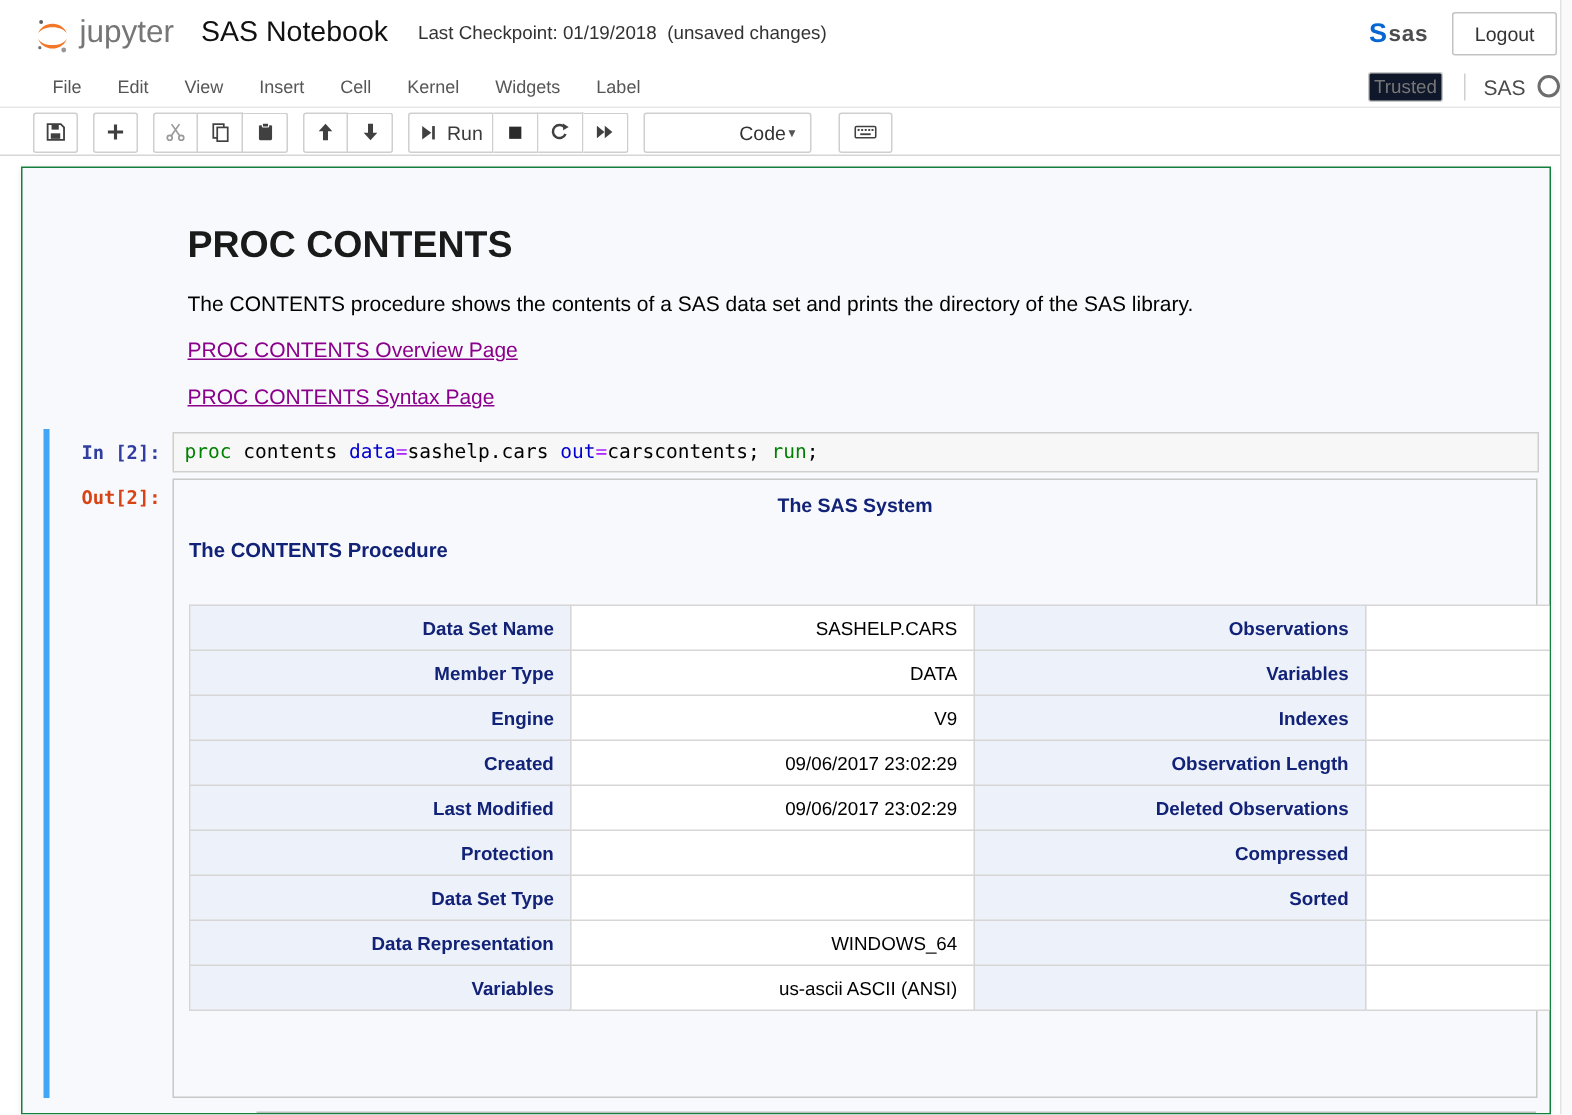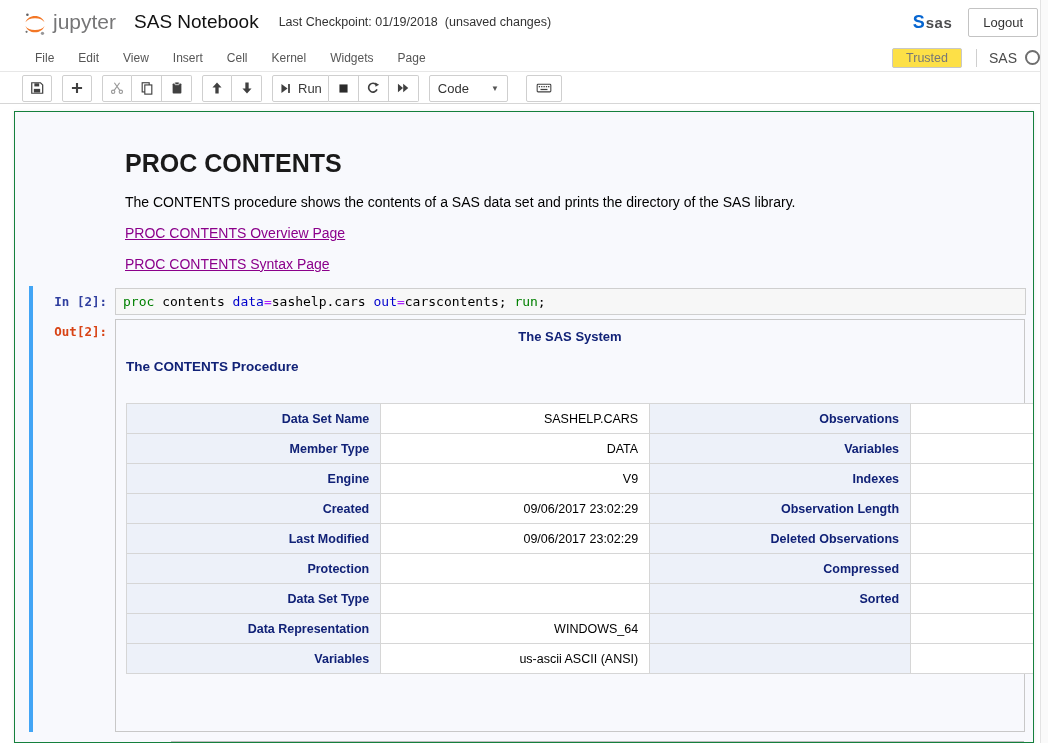--- a/index.html
+++ b/index.html
@@ -15,32 +15,32 @@
   #checkpoint{font-size:12.5px;color:#333;margin-left:20px;}
   #unsaved{font-size:12.5px;color:#333;margin-left:7px;}
   #header-right{margin-left:auto;display:flex;align-items:center;padding-right:10px;}
   .sas-logo{display:flex;align-items:center;margin-right:16px;}
   .sas-logo-text{font-size:15px;font-weight:bold;color:#4d4d4f;margin-left:1px;letter-spacing:0.5px;}
   .logout-btn{border:1px solid #c3c3c3;border-radius:2px;background:#fff;font-size:13px;color:#333;padding:6px 14px;font-family:inherit;}
   
   #menubar{position:absolute;top:44px;left:0;width:1048px;height:28px;background:#fff;border-bottom:1px solid #e7e7e7;display:flex;align-items:center;padding-left:23px;box-sizing:border-box;}
   .menu-item{font-size:12px;color:#565656;padding:0 12px;cursor:pointer;}
   #menubar-right{margin-left:auto;display:flex;align-items:center;padding-right:8px;}
-  .trusted-badge{border:1px solid #c8c8c8;border-radius:2px;font-size:12.5px;color:#777;padding:2px 13px;background:#fde047;}
+  .trusted-badge{border:1px solid #c8c8c8;border-radius:2px;font-size:12.5px;color:#777;padding:2px 3px;background:#0f172a;}
   .menubar-divider{width:1px;height:18px;background:#cfcfcf;margin:0 12px 0 14px;}
   .kernel-name{font-size:14px;color:#4a4a4a;margin-right:8px;}
   .kernel-circle{width:11px;height:11px;border:2px solid #6e6e6e;border-radius:50%;display:inline-block;}
   
   #toolbar{position:absolute;top:73px;left:0;width:1048px;height:31px;background:#fff;border-bottom:1px solid #d6d6d6;display:flex;align-items:center;padding-left:22px;box-sizing:border-box;}
   .btn-group{display:flex;margin-right:10px;}
   .tbtn{border:1px solid #cfcfcf;background:#fff;height:27px;min-width:30px;display:flex;align-items:center;justify-content:center;box-sizing:border-box;border-radius:2px;padding:0 6px;cursor:pointer;}
   .btn-group .tbtn:not(:first-child){border-left:none;border-top-left-radius:0;border-bottom-left-radius:0;}
   .btn-group .tbtn:not(:last-child){border-top-right-radius:0;border-bottom-right-radius:0;}
   .run-label{font-size:13px;color:#3a3a3a;margin-left:6px;}
-  .cell-type-select{border:1px solid #cfcfcf;border-radius:2px;background:#fff;height:27px;width:79px;display:flex;align-items:center;justify-content:space-between;padding:0 8px;box-sizing:border-box;font-size:13px;color:#333;margin-right:18px;cursor:pointer;}
+  .cell-type-select{border:1px solid #cfcfcf;border-radius:2px;background:#fff;height:27px;width:112px;display:flex;align-items:center;justify-content:flex-end;padding:0 8px;box-sizing:border-box;font-size:13px;color:#333;margin-right:18px;cursor:pointer;}
   .dd-arrow{font-size:8px;color:#555;}
   
   #nb-container{position:absolute;top:111px;left:14px;width:1020px;height:632px;background:#f8f9fd;border:1px solid #15803d;box-shadow:0 1px 4px rgba(87,87,87,0.12);box-sizing:border-box;overflow:hidden;}
   .md-heading{position:absolute;top:36px;left:110px;font-size:25px;font-weight:bold;color:#1a1a1a;line-height:30px;}
   .md-para{position:absolute;top:81px;left:110px;font-size:14px;color:#000;line-height:19px;}
   .md-link{font-size:14px;color:#8B008B;text-decoration:underline;cursor:pointer;}
   .md-link1{position:absolute;top:113px;left:110px;}
   .md-link2{position:absolute;top:144px;left:110px;}
   .sel-bar{position:absolute;top:174px;left:14px;width:4px;height:446px;background:#42A5F5;}
   .prompt{position:absolute;left:0;width:96px;text-align:right;box-sizing:border-box;padding-right:4px;font-family:"DejaVu Sans Mono",monospace;font-size:12.5px;font-weight:bold;}
@@ -98,21 +98,21 @@
 
 <div id="menubar">
   <div id="menu-items" style="display:flex;">
       <span class="menu-item">File</span>
       <span class="menu-item">Edit</span>
       <span class="menu-item">View</span>
       <span class="menu-item">Insert</span>
       <span class="menu-item">Cell</span>
       <span class="menu-item">Kernel</span>
       <span class="menu-item">Widgets</span>
-      <span class="menu-item">Page</span>
+      <span class="menu-item">Label</span>
     </div>
   <div id="menubar-right">
     <span class="trusted-badge">Trusted</span>
     <span class="menubar-divider"></span>
     <span class="kernel-name">SAS</span>
     <span class="kernel-circle"></span>
   </div>
 </div>
 
 <div id="toolbar">

